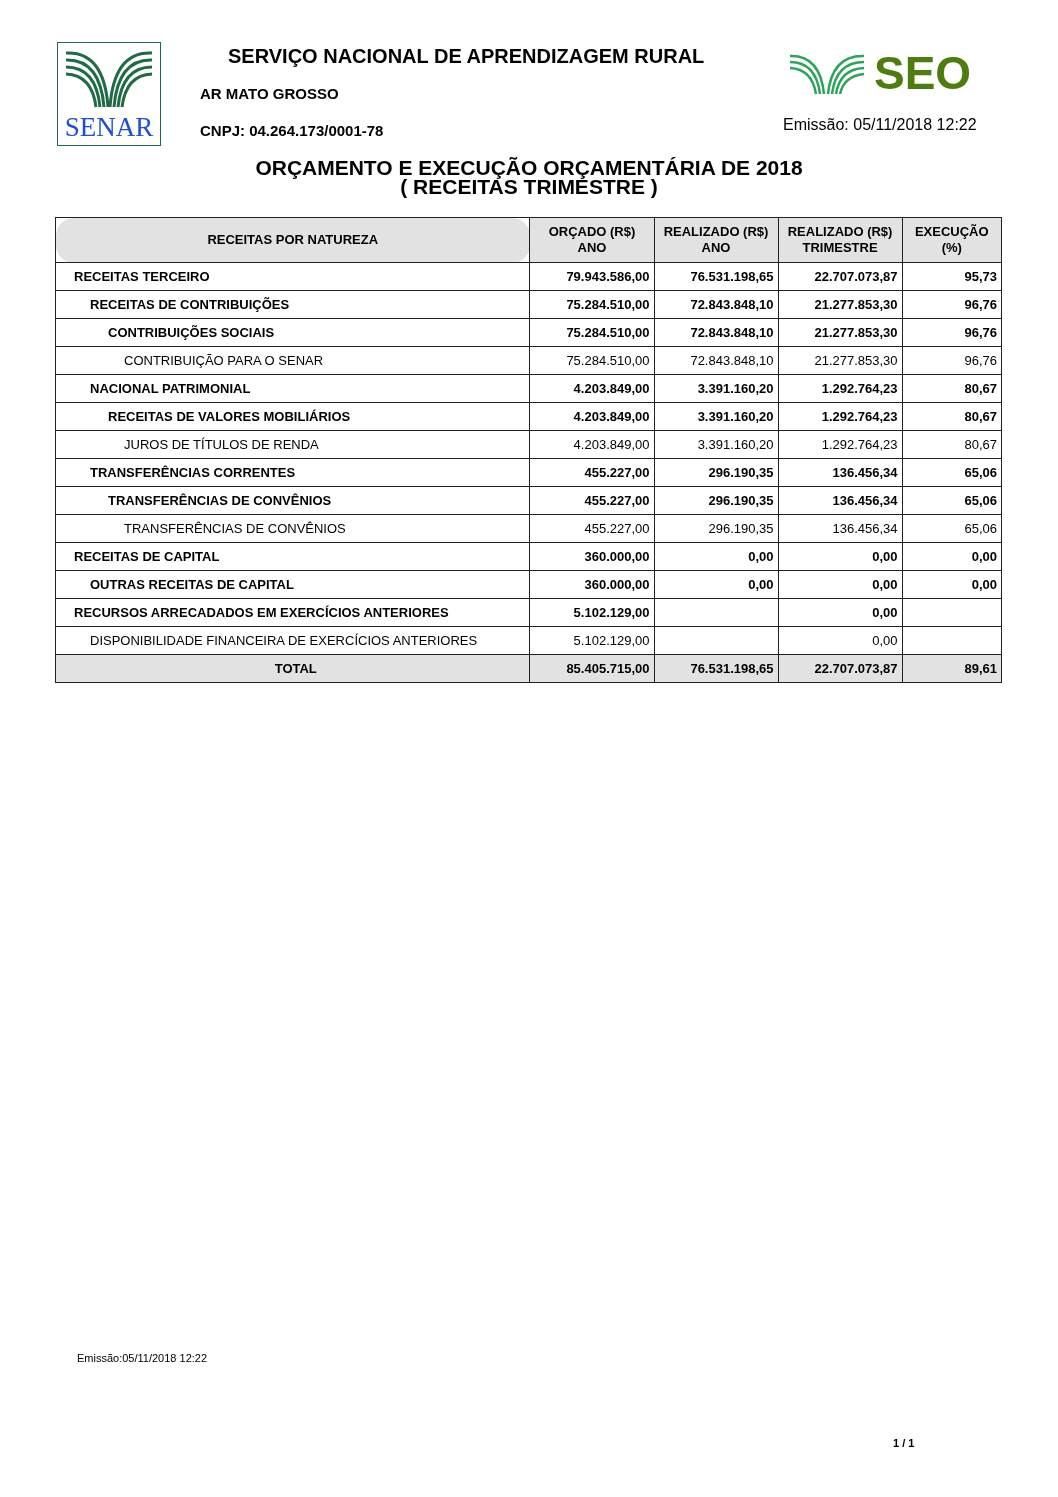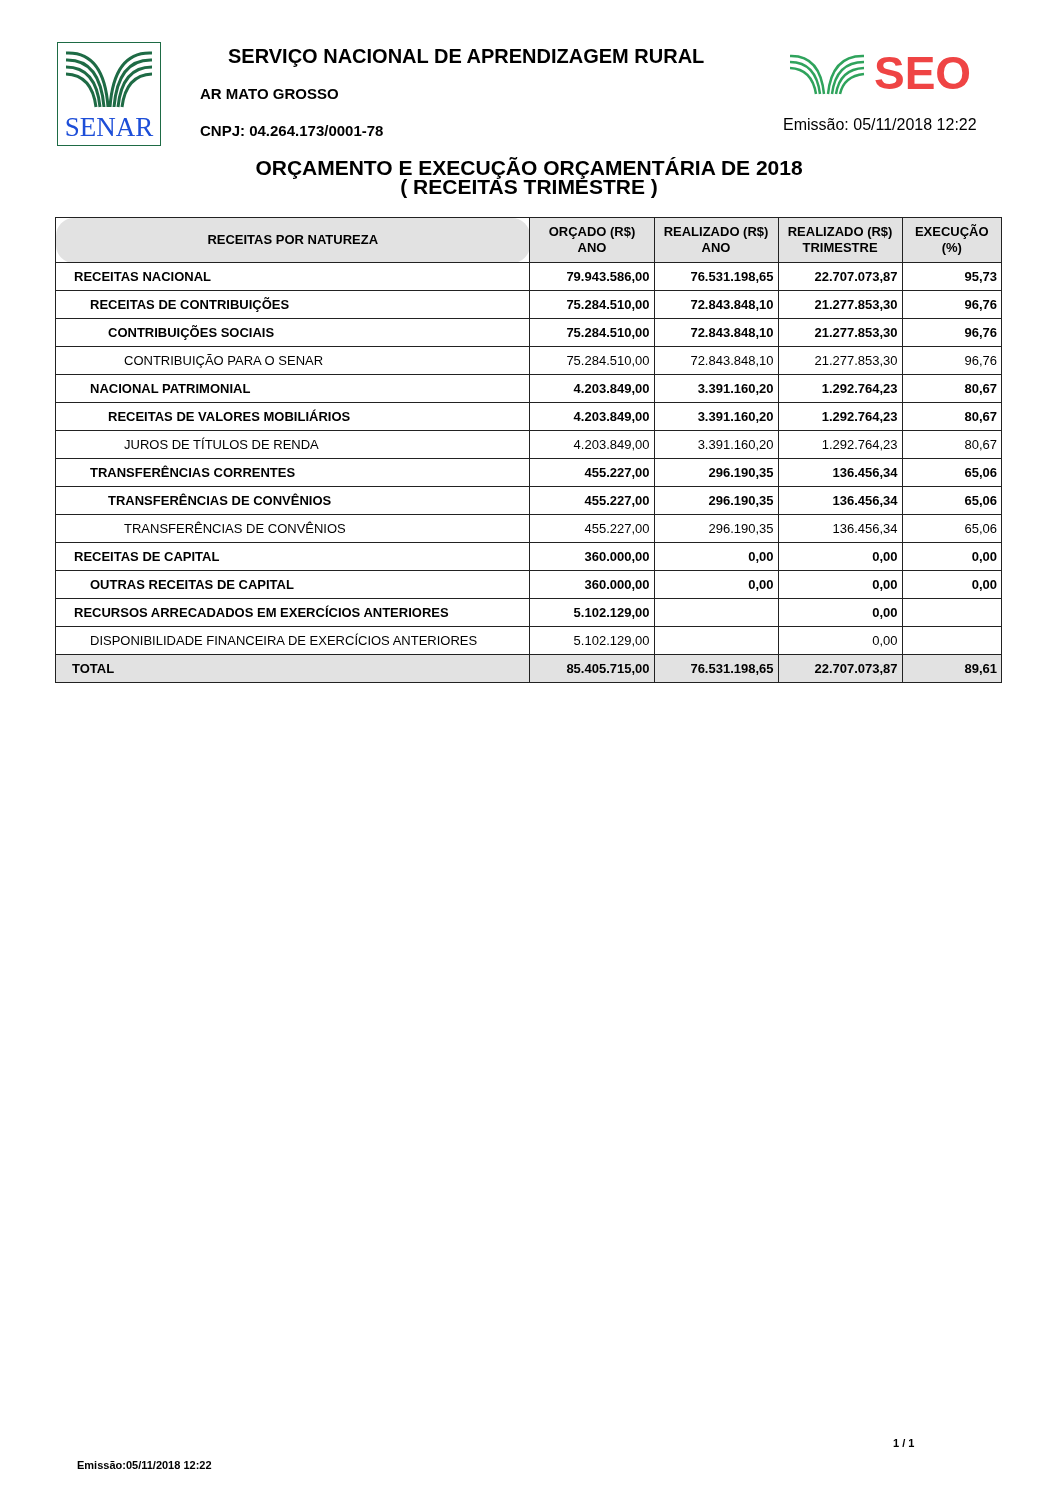--- a/index.html
+++ b/index.html
@@ -4,43 +4,43 @@
 <style>
   html, body { margin: 0; padding: 0; background: #ffffff; }
   body { width: 1058px; height: 1497px; position: relative; font-family: "Liberation Sans", sans-serif; color: #000; overflow: hidden; }
   .logo-senar { position: absolute; left: 57px; top: 42px; width: 104px; height: 104px; border: 1.5px solid #1e6b45; box-sizing: border-box; }
   .logo-senar svg { position: absolute; left: 6px; top: 4px; }
   .logo-senar .senar-text { position: absolute; left: 0; right: 0; bottom: 2px; text-align: center; font-family: "Liberation Serif", serif; font-size: 27px; color: #1d4ed8; letter-spacing: 0px; }
   .h-title { position: absolute; left: 200px; top: 45px; font-size: 20px; font-weight: bold; margin-left: 28px; }
   .h-sub { position: absolute; left: 200px; top: 85px; font-size: 15px; font-weight: bold; }
   .h-cnpj { position: absolute; left: 200px; top: 122px; font-size: 15px; font-weight: bold; }
   .logo-seo { position: absolute; left: 790px; top: 52px; width: 180px; height: 50px; }
-  .logo-seo .seo-text { position: absolute; left: 84px; top: -6px; font-size: 46px; font-weight: bold; color: #ef4444; }
+  .logo-seo .seo-text { position: absolute; left: 84px; top: -6px; font-size: 46px; font-weight: bold; color: #4d7c0f; }
   .emissao-top { position: absolute; left: 783px; top: 116px; font-size: 16px; }
   .doc-title { position: absolute; left: 0; width: 1058px; top: 158px; text-align: center; font-size: 21px; font-weight: bold; line-height: 19px; }
   table.report { position: absolute; left: 55px; top: 217px; width: 947px; border-collapse: collapse; font-size: 13px; }
   table.report th, table.report td { border: 1.5px solid #222; }
   table.report th { background: #e2e2e2; font-weight: bold; text-align: center; height: 44px; padding: 0 2px; line-height: 16px; }
   table.report td { height: 27px; padding: 0 4px; }
   table.report td.num { text-align: right; font-weight: bold; }
   table.report tr.normal td.num { font-weight: normal; }
   table.report td.label { text-align: left; }
   table.report tr.bold td.label { font-weight: bold; }
   table.report tr.lvl0 td.label { padding-left: 18px; }
   table.report tr.lvl1 td.label { padding-left: 34px; }
   table.report tr.lvl2 td.label { padding-left: 52px; }
   table.report tr.lvl3 td.label { padding-left: 68px; }
   table.report tr.total td { background: #e2e2e2; font-weight: bold; }
-  table.report tr.total td.label { padding-left: 16px; }
+  table.report tr.total td.label { padding-left: 10px; text-align: center; }
   .col-nat { width: 478px; border-radius: 18px; }
   .col-orc { width: 120px; }
   .col-ra { width: 120px; }
   .col-rt { width: 120px; }
   .col-ex { width: 95px; }
-  .footer-emissao { position: absolute; left: 77px; top: 1459px; font-size: 11px; font-weight: bold; }
+  .footer-emissao { position: absolute; left: 77px; top: 1352px; font-size: 11px; font-weight: normal; }
   .footer-page { position: absolute; left: 893px; top: 1437px; font-size: 11px; font-weight: bold; }
 </style>
 </head>
 <body>
 
 <div class="logo-senar">
   <svg width="90" height="62" viewBox="0 0 90 62">
     <g fill="none" stroke="#1e6b45" stroke-width="3">
       <path d="M2 6 Q40 4 44 60"></path>
       <path d="M2 13 Q36 12 40 60"></path>
@@ -97,21 +97,21 @@
           <div>TRIMESTRE</div>
         </th>
       <th class="col-ex">
           <div>EXECUÇÃO</div>
           <div>(%)</div>
         </th>
     </tr>
   </thead>
   <tbody id="rows-body">
       <tr class="lvl0 bold">
-        <td class="label">RECEITAS NACIONAL</td>
+        <td class="label">RECEITAS TERCEIRO</td>
         <td class="num">79.943.586,00</td>
         <td class="num">76.531.198,65</td>
         <td class="num">22.707.073,87</td>
         <td class="num">95,73</td>
       </tr>
       <tr class="lvl1 bold">
         <td class="label">RECEITAS DE CONTRIBUIÇÕES</td>
         <td class="num">75.284.510,00</td>
         <td class="num">72.843.848,10</td>
         <td class="num">21.277.853,30</td>

